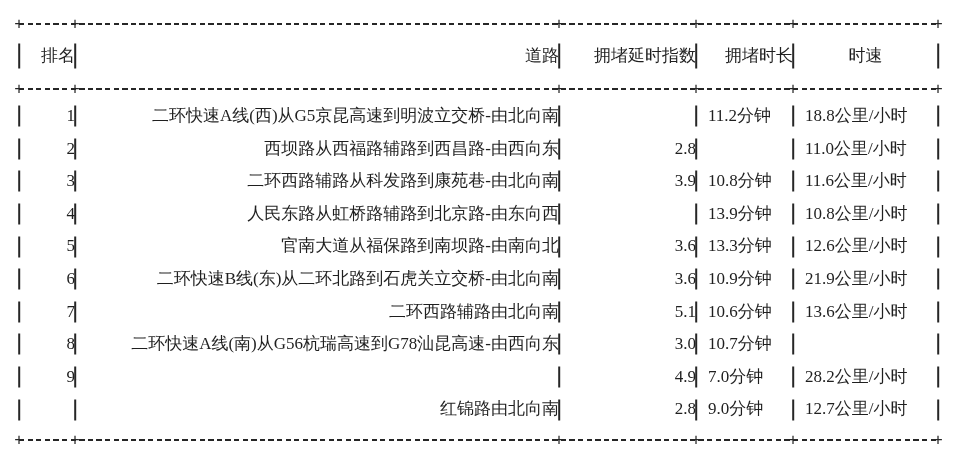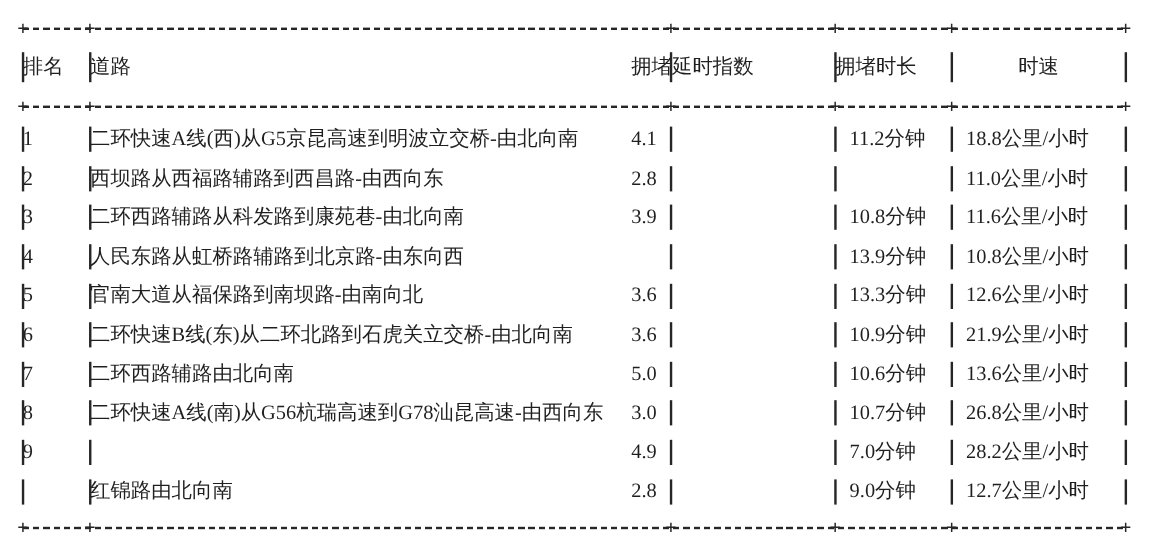--- a/index.html
+++ b/index.html
@@ -41,25 +41,25 @@
   .header-row .vbar { height: 25px; }
   
   .rows { position: absolute; top: 100px; left: 0; width: 959px; }
   .trow { position: relative; height: 32.6px; }
   .trow .cell { line-height: 32.6px; }
   .trow .vbar { height: 21px; }
   .cell {
     position: absolute; top: 0; bottom: 0;
     white-space: nowrap; overflow: visible;
   }
-  .cell.center { text-align: left; }
+  .cell.center { text-align: right; }
   .cell.left { text-align: left; }
   .col-rank     { left: 19px;  width: 56px;  }
   .col-road     { left: 75px;  width: 484px; }
-  .col-index    { left: 526px; width: 137px; }
+  .col-index    { left: 559px; width: 137px; }
   .col-duration { left: 696px; width: 97px;  padding-left: 12px; box-sizing: border-box; }
   .col-speed    { left: 793px; width: 145px; padding-left: 12px; box-sizing: border-box; }
 </style>
 </head>
 <body>
 
 <div class="canvas">
 
   <div class="hline" style="top:23px">
       <div class="dashes"></div>
@@ -86,35 +86,34 @@
       <span class="plus" style="left: 540px;">+</span>
       <span class="plus" style="left: 677px;">+</span>
       <span class="plus" style="left: 774px;">+</span>
       <span class="plus" style="left: 919px;">+</span>
     </div>
 
   <div class="header-row">
     <div class="cell center col-rank">排名</div>
     <div class="cell center col-road">道路</div>
     <div class="cell center col-index">拥堵延时指数</div>
-    <div class="cell center col-duration" style="padding-left:0;text-align:left">拥堵时长</div>
+    <div class="cell center col-duration" style="padding-left:0;text-align:right">拥堵时长</div>
     <div class="cell center col-speed" style="padding-left:0;text-align:center">时速</div>
   <div class="vbar" style="left: 19px;"></div>
       <div class="vbar" style="left: 75px;"></div>
       <div class="vbar" style="left: 559px;"></div>
       <div class="vbar" style="left: 696px;"></div>
       <div class="vbar" style="left: 793px;"></div>
       <div class="vbar" style="left: 938px;"></div>
     </div>
 
   <div class="rows" id="rows">
       <div class="trow">
       <div class="cell center col-rank">1</div>
       <div class="cell center col-road">二环快速A线(西)从G5京昆高速到明波立交桥-由北向南</div>
-      <div class="cell center col-index">4.1</div>
       <div class="cell left col-duration">11.2分钟</div>
       <div class="cell left col-speed">18.8公里/小时</div>
     <div class="vbar" style="left: 19px;"></div>
         <div class="vbar" style="left: 75px;"></div>
         <div class="vbar" style="left: 559px;"></div>
         <div class="vbar" style="left: 696px;"></div>
         <div class="vbar" style="left: 793px;"></div>
         <div class="vbar" style="left: 938px;"></div>
       </div>
       <div class="trow">
@@ -176,36 +175,35 @@
     <div class="vbar" style="left: 19px;"></div>
         <div class="vbar" style="left: 75px;"></div>
         <div class="vbar" style="left: 559px;"></div>
         <div class="vbar" style="left: 696px;"></div>
         <div class="vbar" style="left: 793px;"></div>
         <div class="vbar" style="left: 938px;"></div>
       </div>
       <div class="trow">
       <div class="cell center col-rank">7</div>
       <div class="cell center col-road">二环西路辅路由北向南</div>
-      <div class="cell center col-index">5.0</div>
+      <div class="cell center col-index">5.1</div>
       <div class="cell left col-duration">10.6分钟</div>
       <div class="cell left col-speed">13.6公里/小时</div>
     <div class="vbar" style="left: 19px;"></div>
         <div class="vbar" style="left: 75px;"></div>
         <div class="vbar" style="left: 559px;"></div>
         <div class="vbar" style="left: 696px;"></div>
         <div class="vbar" style="left: 793px;"></div>
         <div class="vbar" style="left: 938px;"></div>
       </div>
       <div class="trow">
       <div class="cell center col-rank">8</div>
       <div class="cell center col-road">二环快速A线(南)从G56杭瑞高速到G78汕昆高速-由西向东</div>
       <div class="cell center col-index">3.0</div>
       <div class="cell left col-duration">10.7分钟</div>
-      <div class="cell left col-speed">26.8公里/小时</div>
     <div class="vbar" style="left: 19px;"></div>
         <div class="vbar" style="left: 75px;"></div>
         <div class="vbar" style="left: 559px;"></div>
         <div class="vbar" style="left: 696px;"></div>
         <div class="vbar" style="left: 793px;"></div>
         <div class="vbar" style="left: 938px;"></div>
       </div>
       <div class="trow">
       <div class="cell center col-rank">9</div>
       <div class="cell center col-index">4.9</div>

